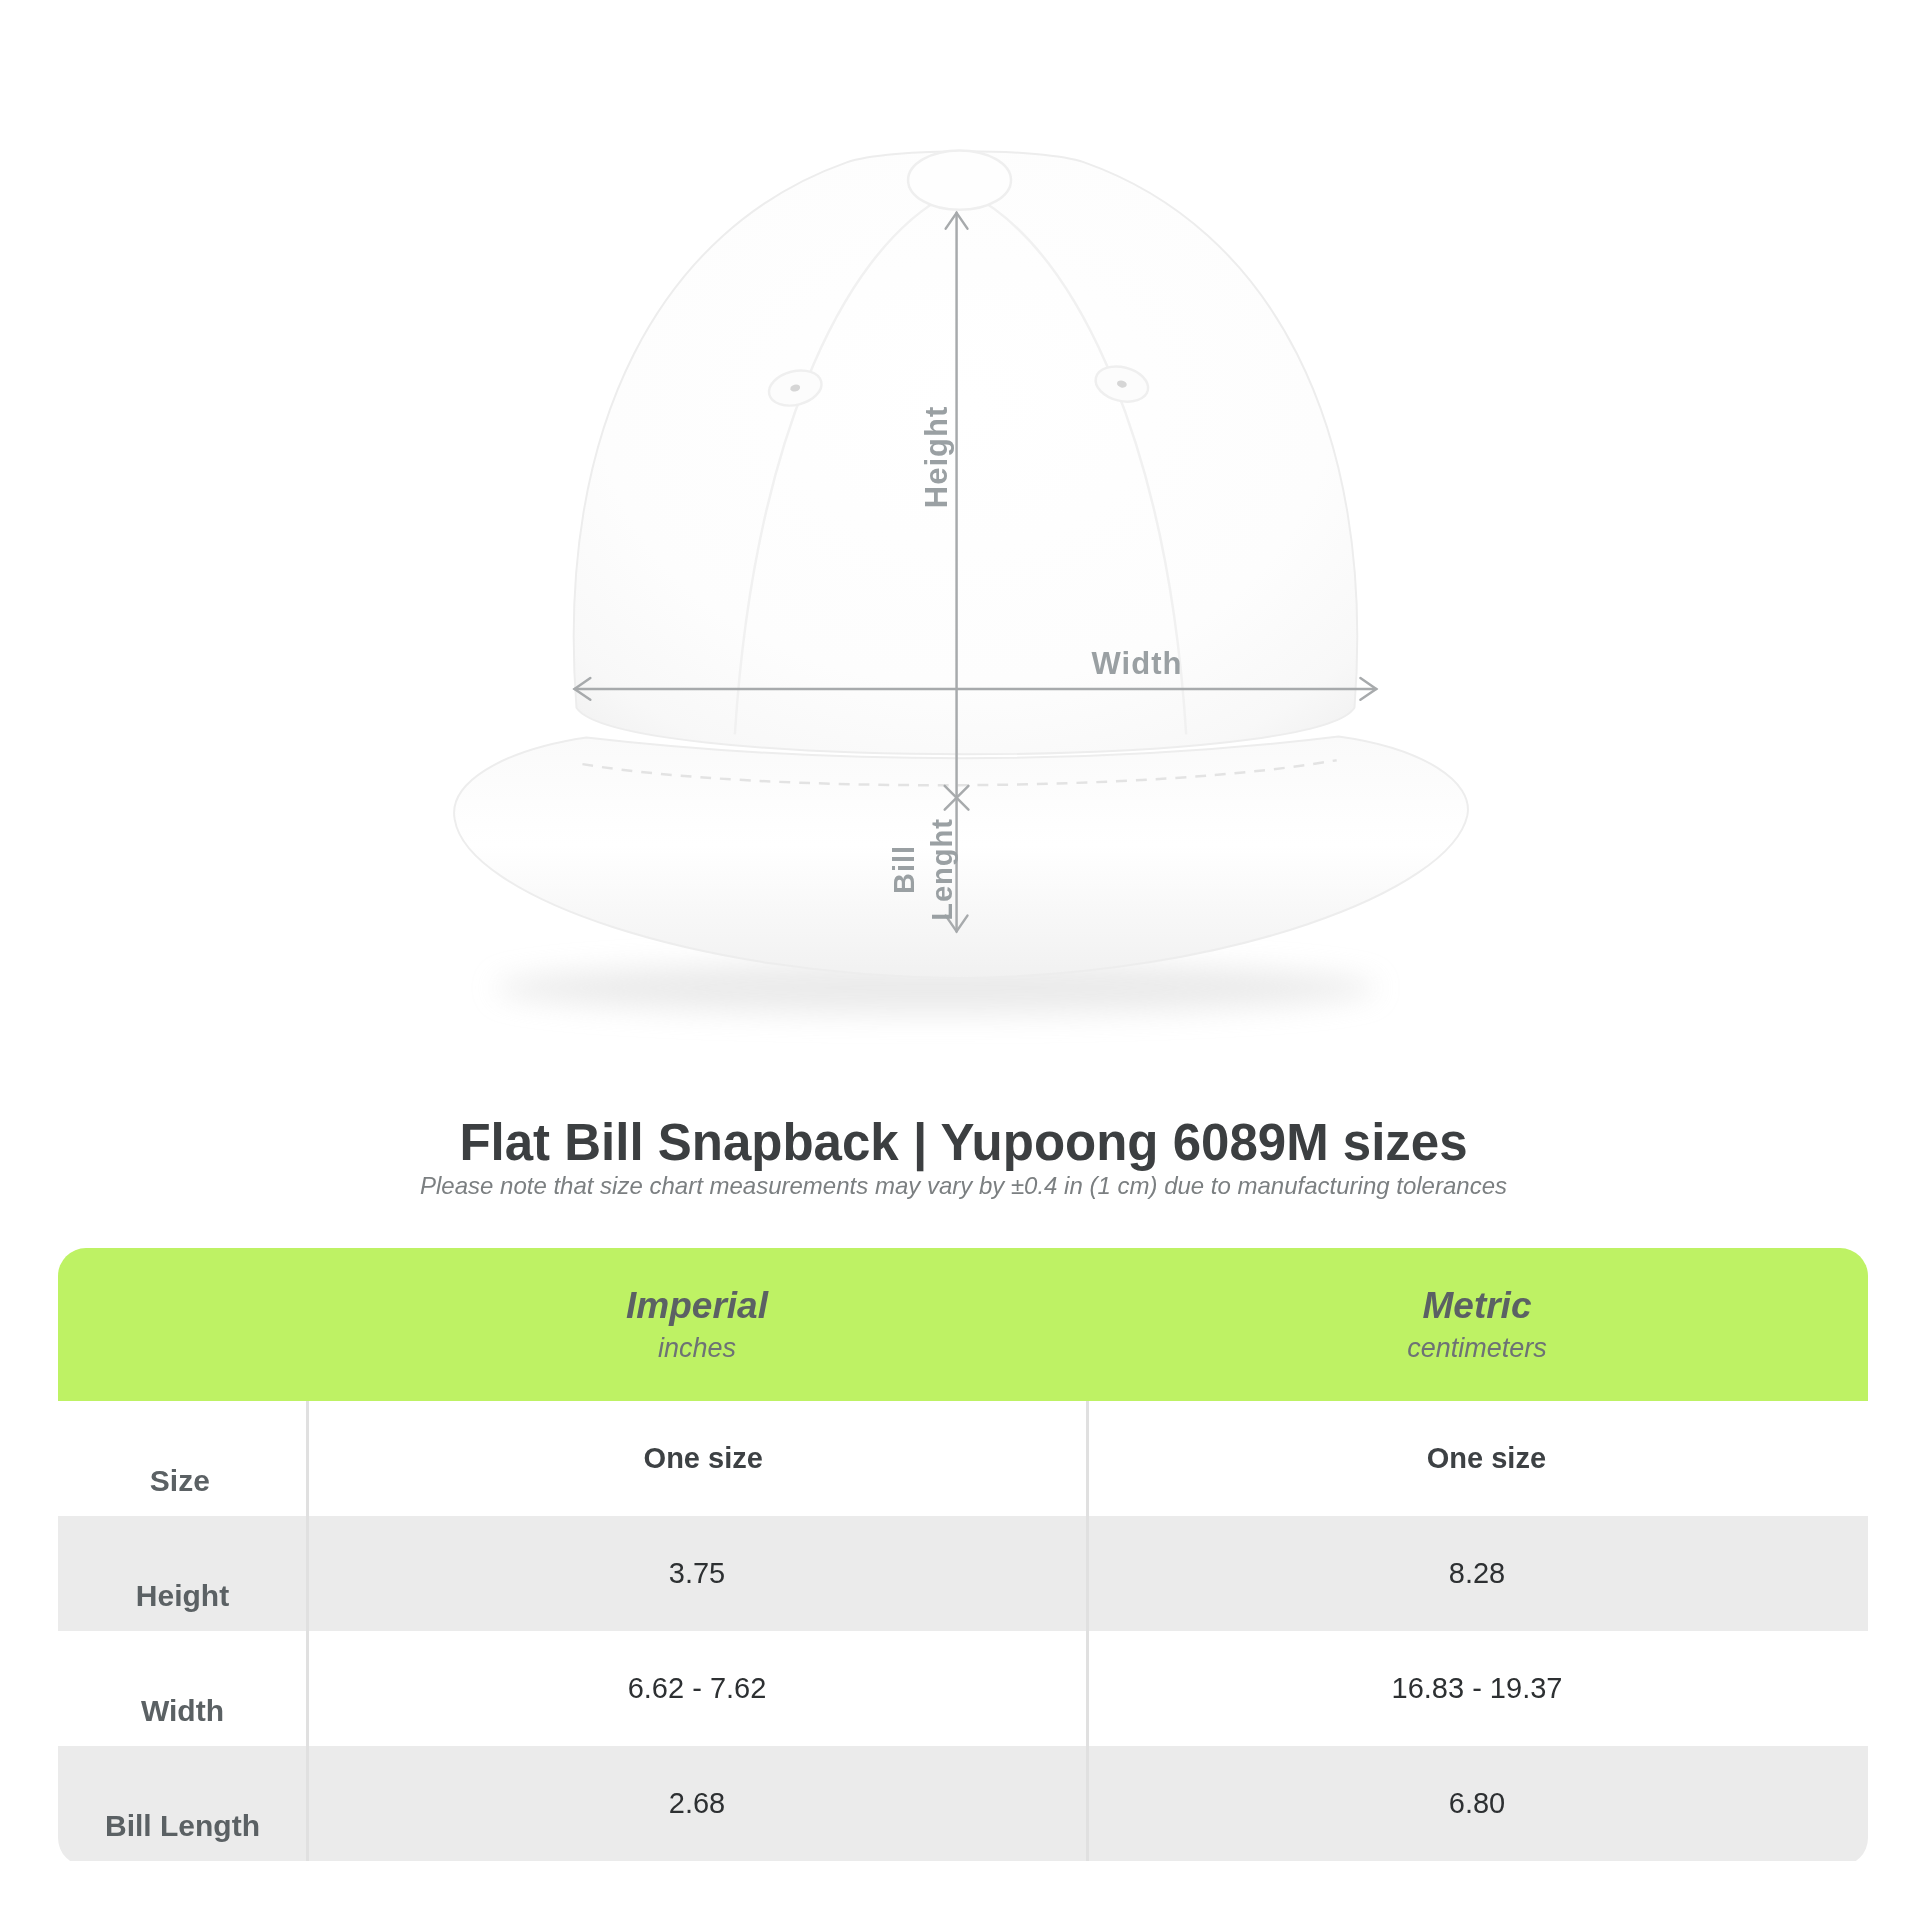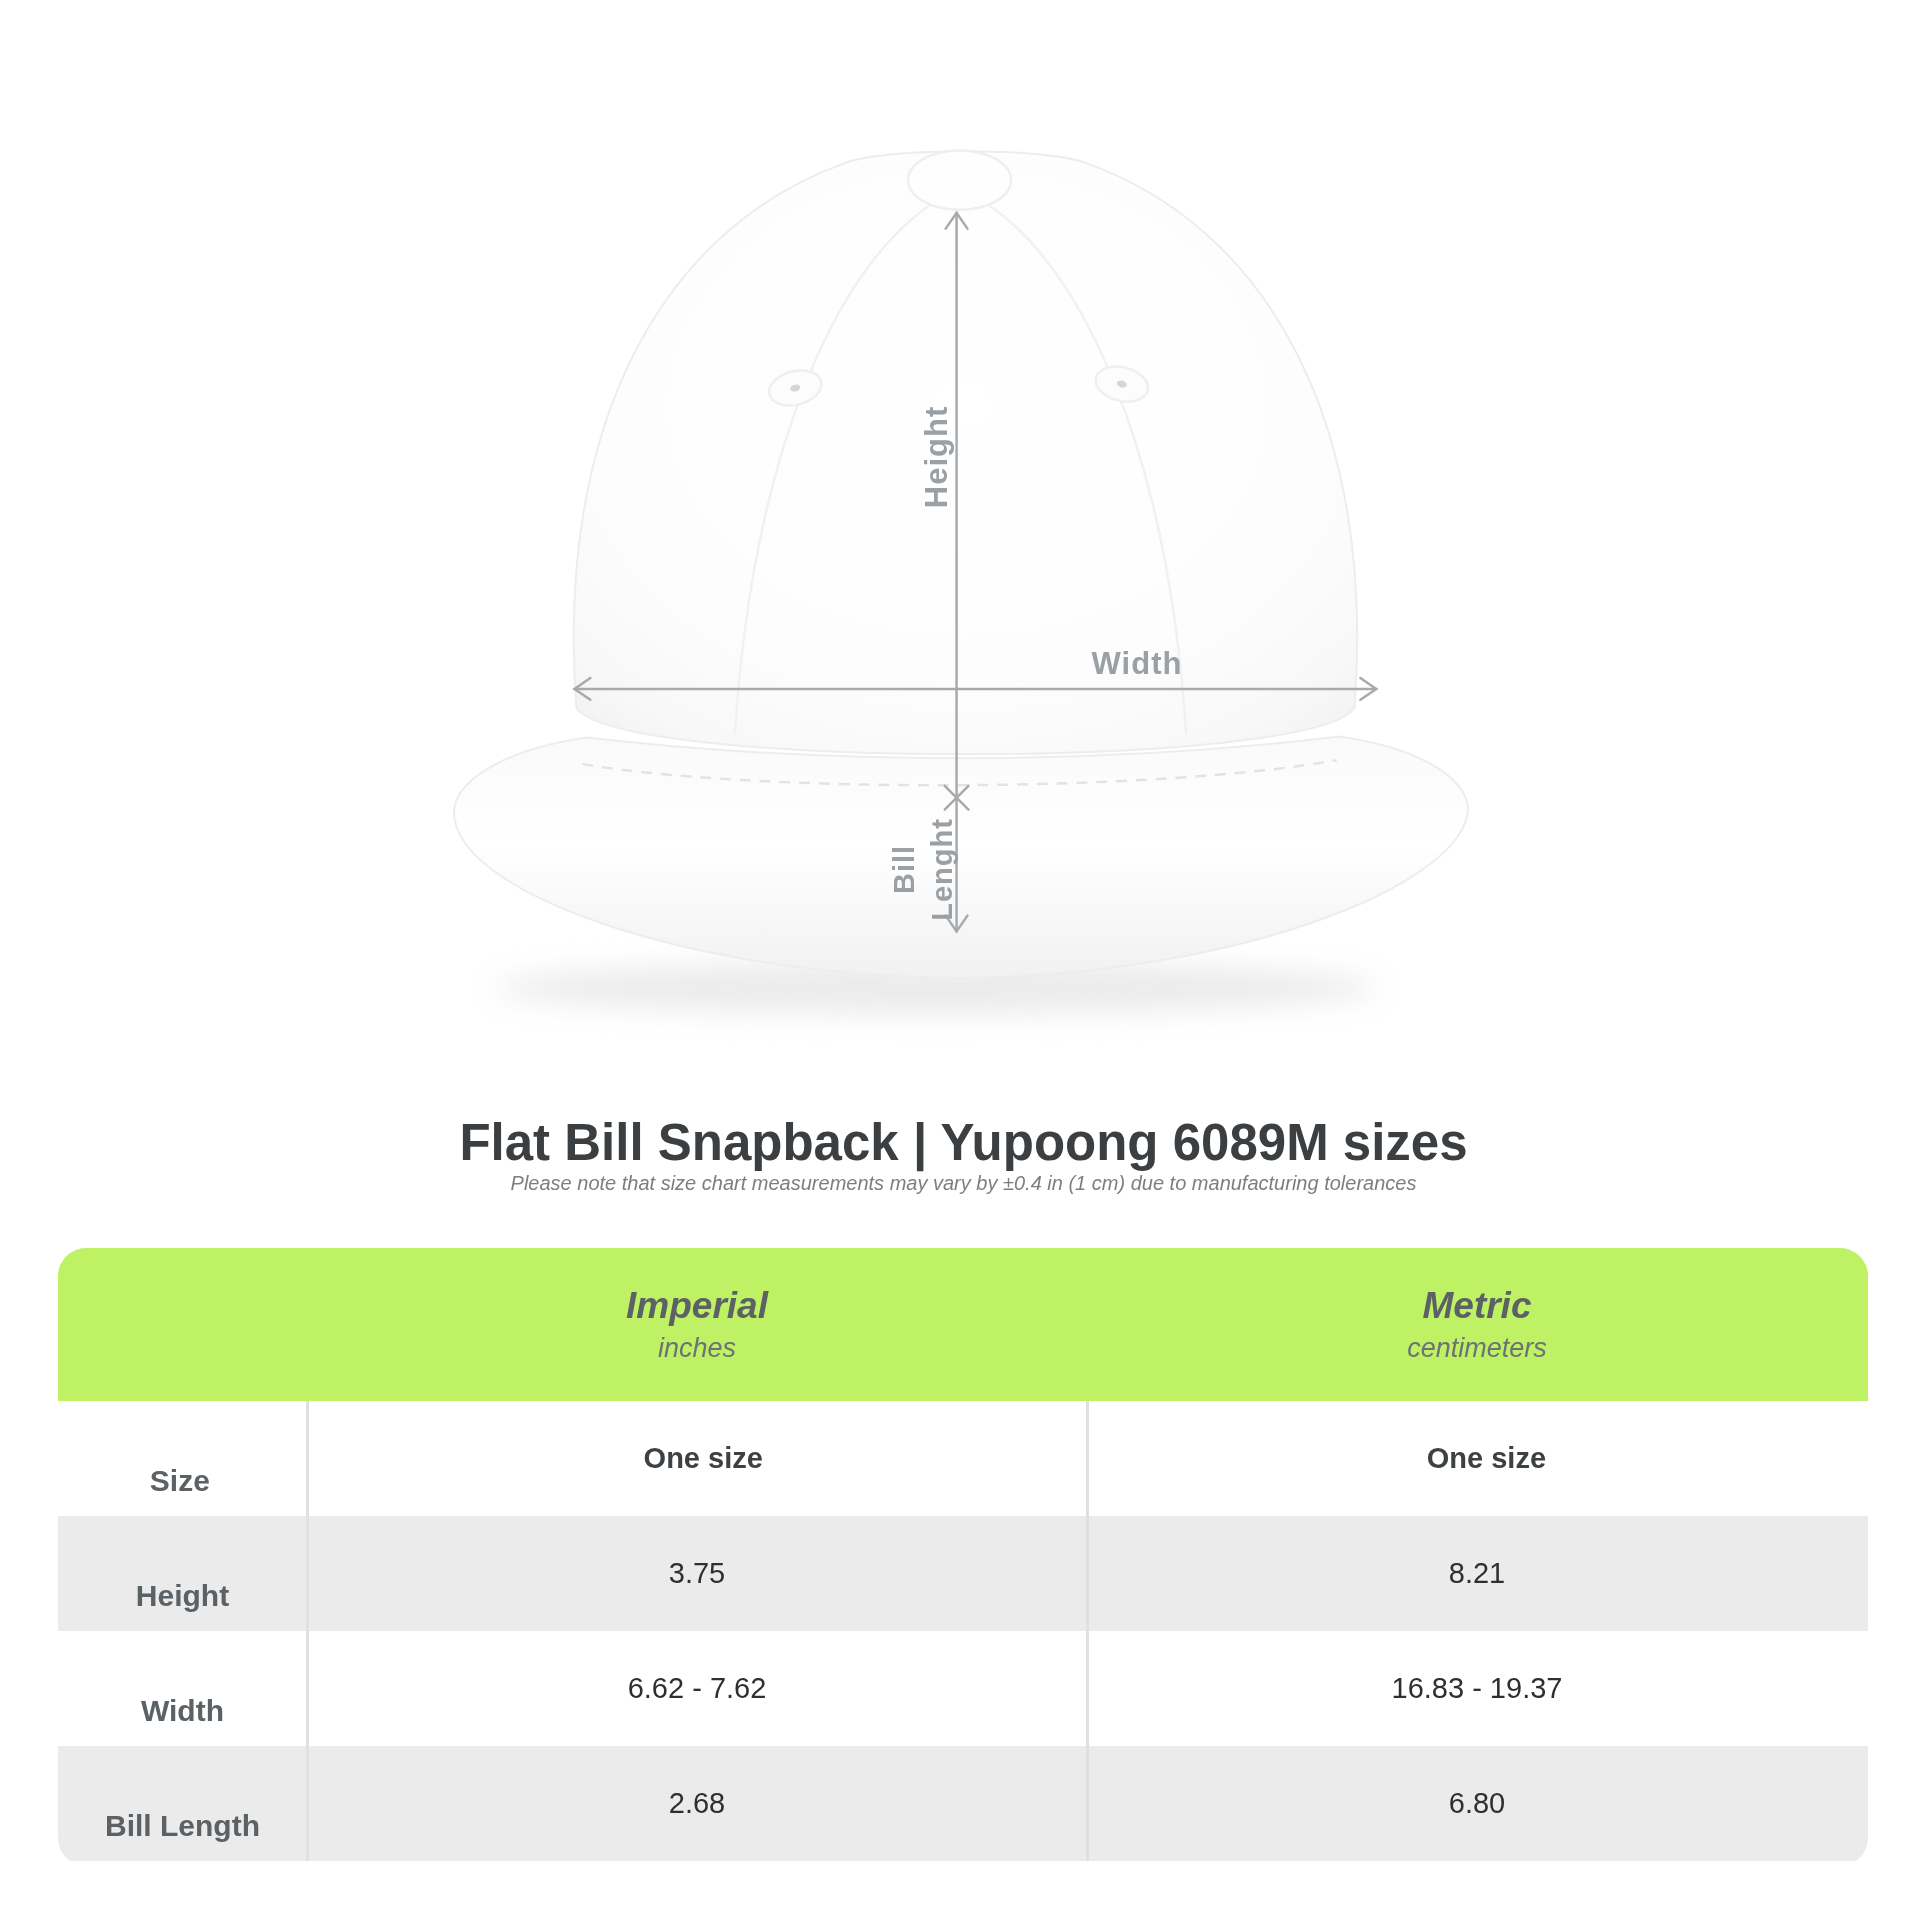--- a/index.html
+++ b/index.html
@@ -35,21 +35,21 @@
   }
   
   .chart-title{
     position:absolute;left:0;top:1113px;width:100%;
     text-align:center;
     font-size:51px;font-weight:bold;color:#3c3f41;
   }
   .chart-subtitle{
     position:absolute;left:0;top:1172px;width:100%;
     text-align:center;
-    font-size:20px;font-style:italic;color:#7b7f81;
+    font-size:24px;font-style:italic;color:#7b7f81;
   }
   
   .size-table{
     position:absolute;left:58px;top:1248px;
     width:1810px;height:618px;
     border-radius:28px;
     overflow:hidden;
   }
   .table-header{
     display:flex;height:153px;background:#bef264;
@@ -180,21 +180,21 @@
 
     <div class="table-body">
       <div class="t-row">
         <div class="row-label">Size</div>
         <div class="cell one-size">One size</div>
         <div class="cell one-size">One size</div>
       </div>
       <div class="t-row">
         <div class="row-label">Height</div>
         <div class="cell">3.75</div>
-        <div class="cell">8.21</div>
+        <div class="cell">8.28</div>
       </div>
       <div class="t-row">
         <div class="row-label">Width</div>
         <div class="cell">6.62 - 7.62</div>
         <div class="cell">16.83 - 19.37</div>
       </div>
       <div class="t-row">
         <div class="row-label">Bill Length</div>
         <div class="cell">2.68</div>
         <div class="cell">6.80</div>

